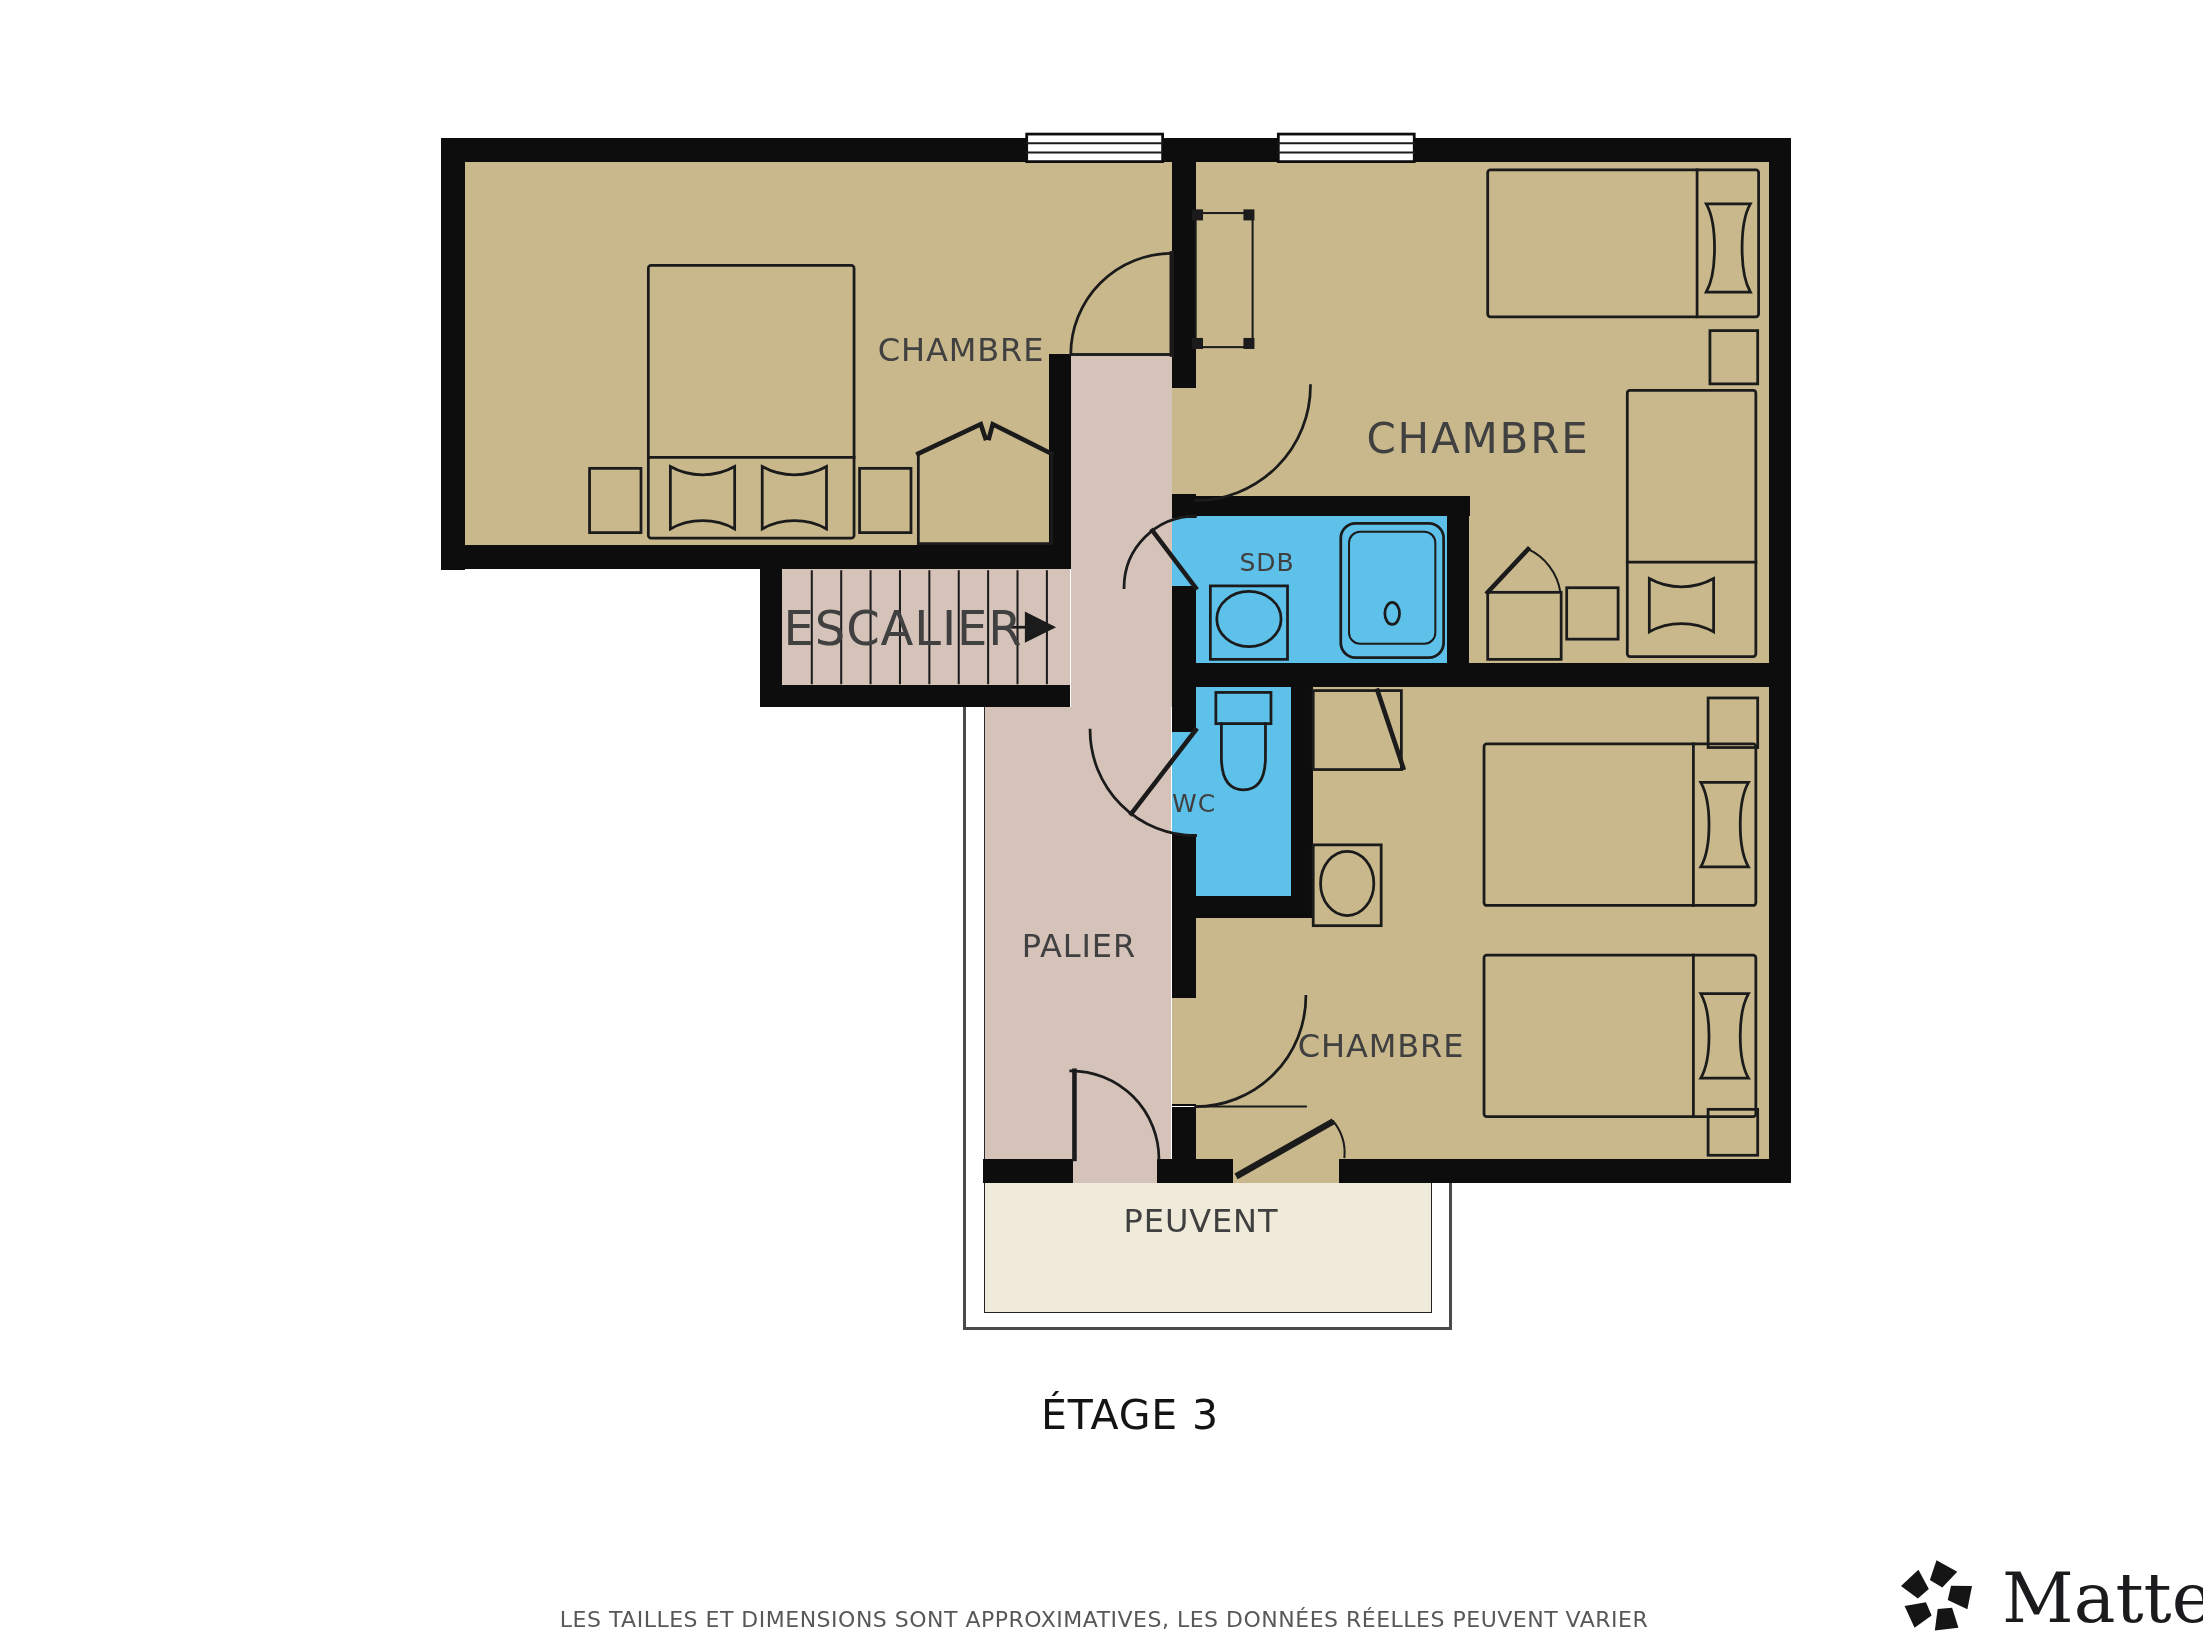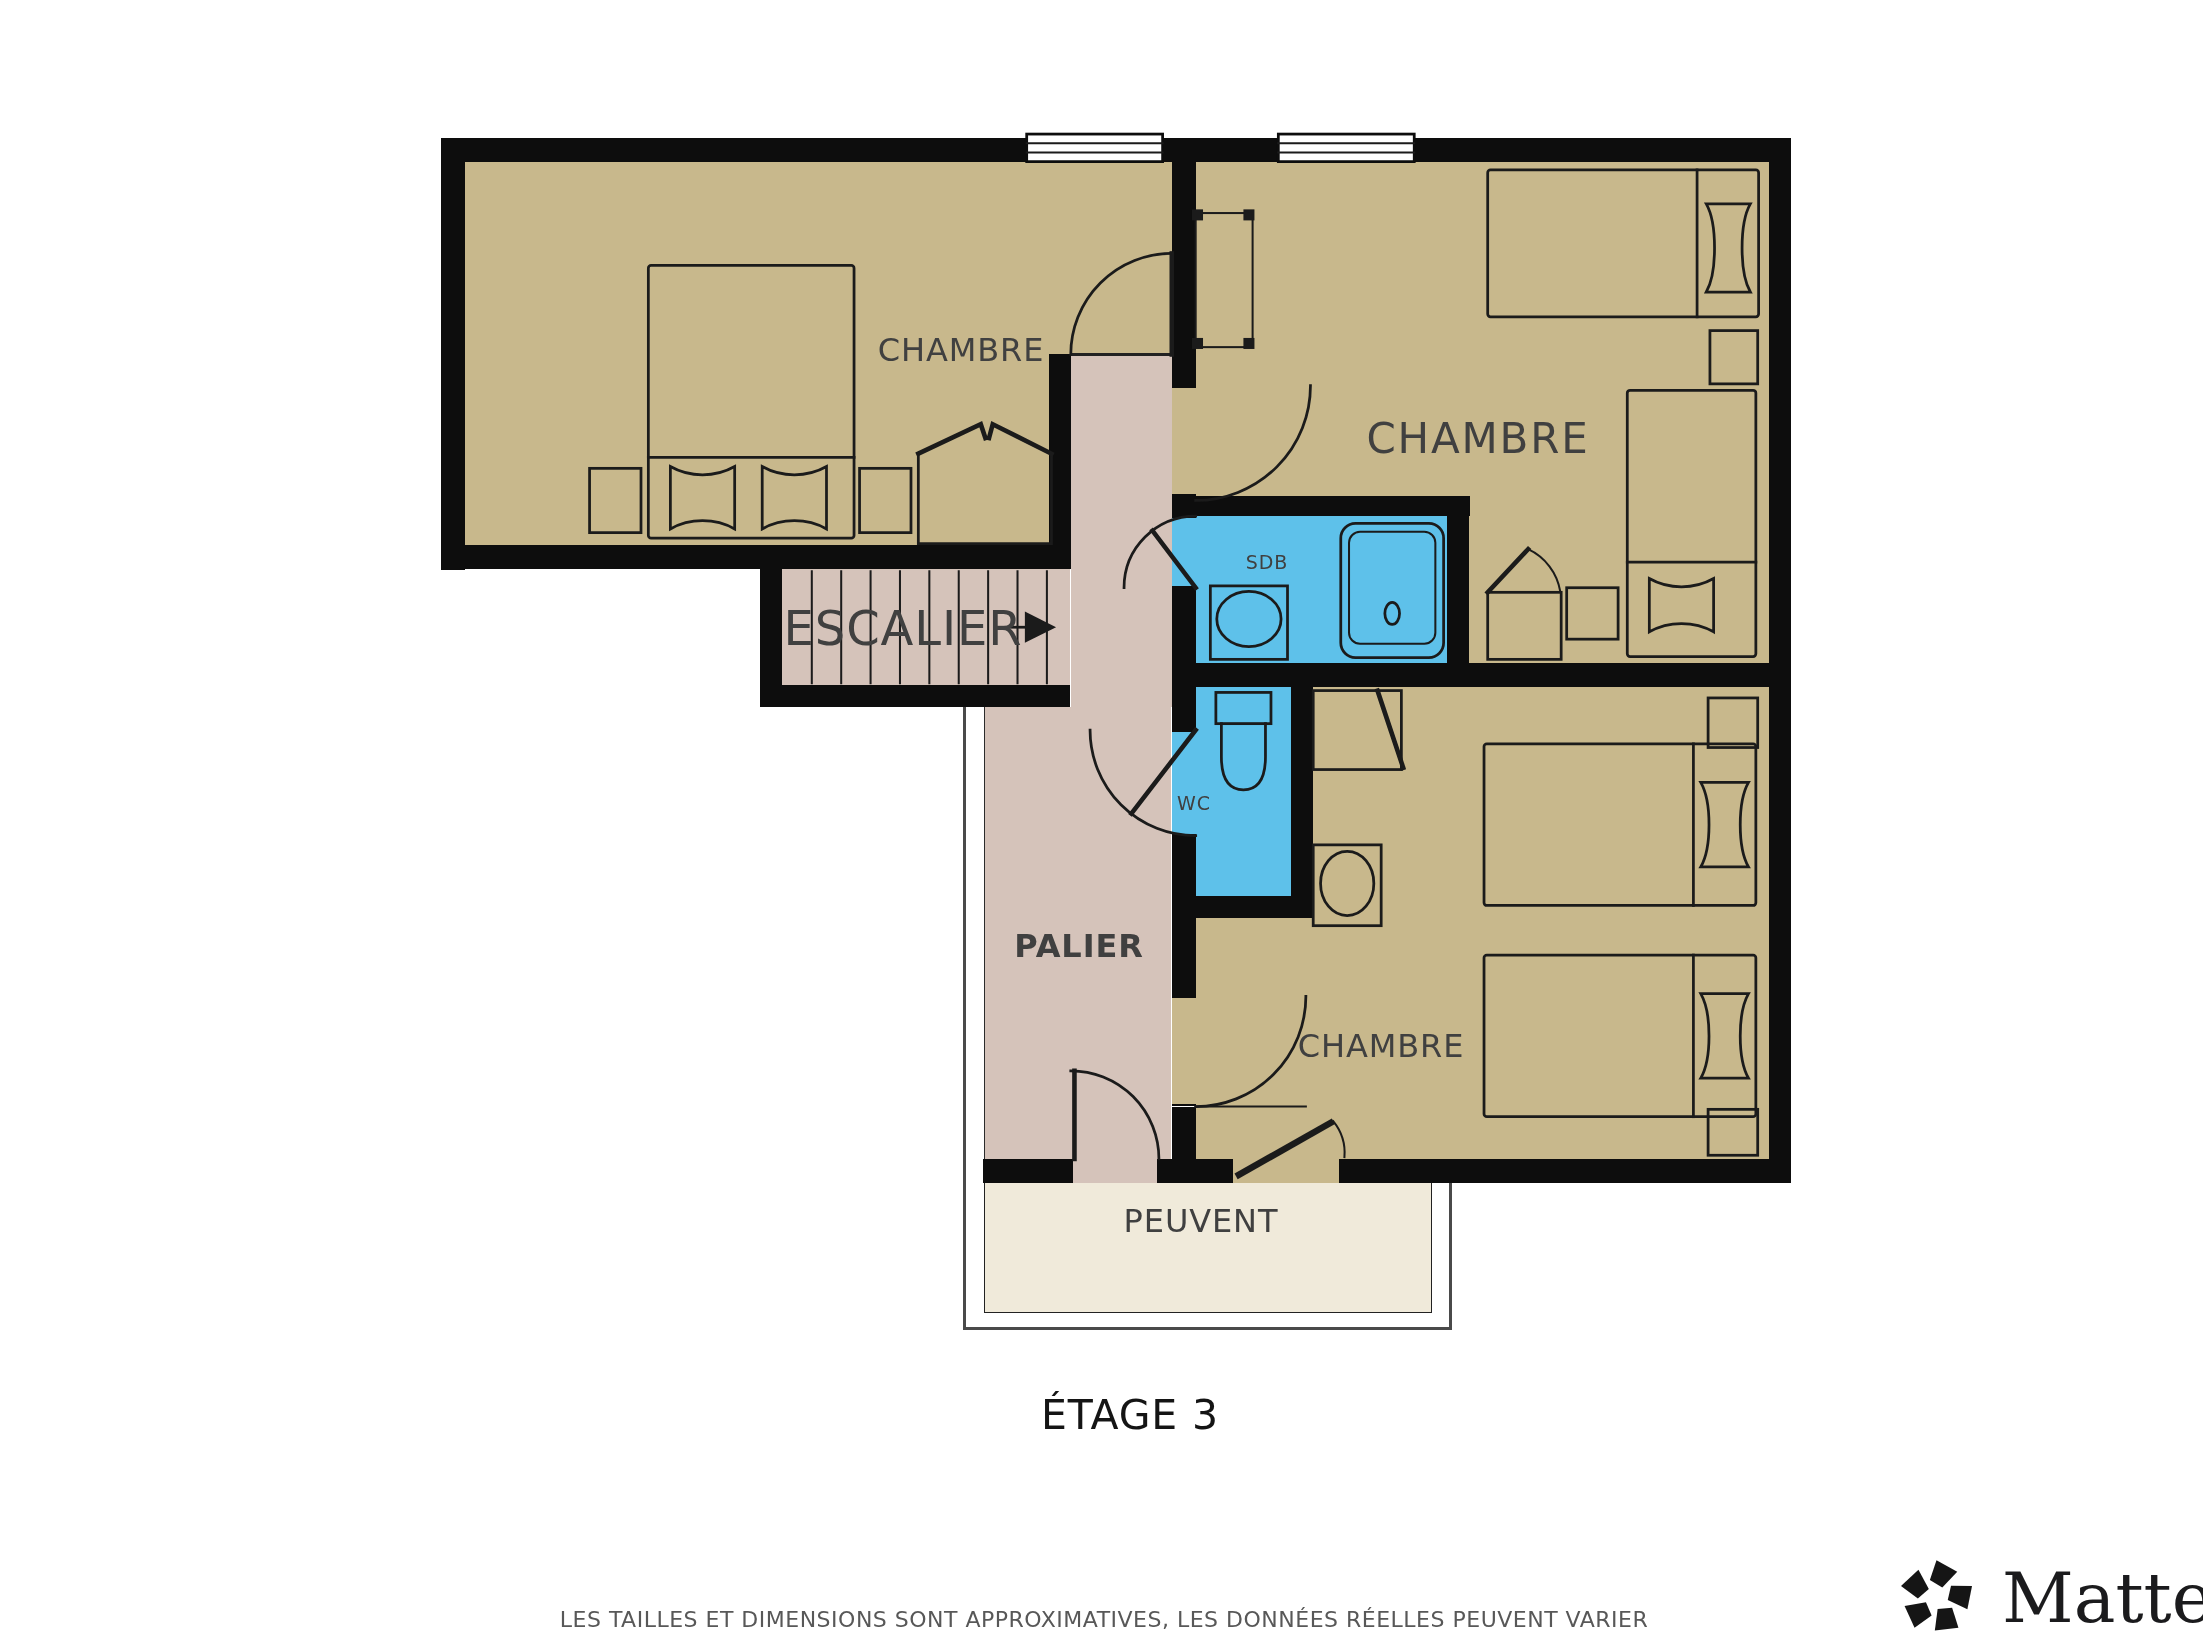--- a/index.html
+++ b/index.html
@@ -20,21 +20,21 @@
     stroke:var(--line);fill:none;stroke-width:3;stroke-linecap:square;}
   .furn .thick{stroke-width:5;}
   .furn .xthick{stroke-width:7;stroke-linecap:butt;}
   .furn .thin{stroke-width:2.2;}
   .furn .soliddark{fill:var(--line);stroke:none;}
   .furn .win{fill:#ffffff;stroke:var(--wall);stroke-width:3;}
   .label{position:absolute;transform:translate(-50%,-50%);color:#404040;
          white-space:nowrap;letter-spacing:0.9px;}
   .lab-room{font-size:32px;}
   .lab-big{font-size:42px;letter-spacing:1.8px;}
-  .lab-small{font-size:19px;letter-spacing:0.9px;}
+  .lab-small{font-size:25px;letter-spacing:0.9px;}
   .floor-title{position:absolute;transform:translate(-50%,-50%);
                font-size:41px;color:#141414;letter-spacing:0.9px;}
   .disclaimer{position:absolute;transform:translate(-50%,-50%);
               font-size:22px;color:var(--muted);letter-spacing:0.5px;white-space:nowrap;}
   .brand{position:absolute;display:flex;align-items:center;gap:24px;}
   .brand-text{font-family:"DejaVu Serif","Liberation Serif",serif;
               font-size:70px;color:#1b1b1d;white-space:nowrap;}
 </style>
 </head>
 <body>
@@ -202,21 +202,21 @@
   <g>
     <path class="xthick" d="M1346,1281 L1452,1221"></path>
     <path class="thin" d="M1452,1221 A55,55 0 0 1 1464,1260"></path>
   </g>
 </svg>
 
 <span class="label lab-room" style="left:961px;top:350px;">CHAMBRE</span>
 <span class="label lab-big" style="left:1478px;top:438px;">CHAMBRE</span>
 <span class="label lab-room" style="left:1381px;top:1046px;">CHAMBRE</span>
 <span class="label" style="left:903px;top:628px;font-size:48px;">ESCALIER</span>
-<span class="label lab-room" style="left:1079px;top:946px;font-weight:bold;">PALIER</span>
+<span class="label lab-room" style="left:1079px;top:946px;">PALIER</span>
 <span class="label lab-small" style="left:1267px;top:562px;">SDB</span>
 <span class="label lab-small" style="left:1194px;top:803px;">WC</span>
 <span class="label lab-room" style="left:1201px;top:1221px;">PEUVENT</span>
 
 <span class="floor-title" style="left:1130px;top:1415px;">ÉTAGE 3</span>
 <span class="disclaimer" style="left:1104px;top:1619px;">LES TAILLES ET DIMENSIONS SONT APPROXIMATIVES, LES DONNÉES RÉELLES PEUVENT VARIER</span>
 
 <div class="brand" style="left:1895px;top:1556px;">
   <svg width="83" height="83" viewBox="0 0 100 100">
     <g fill="#151515">

